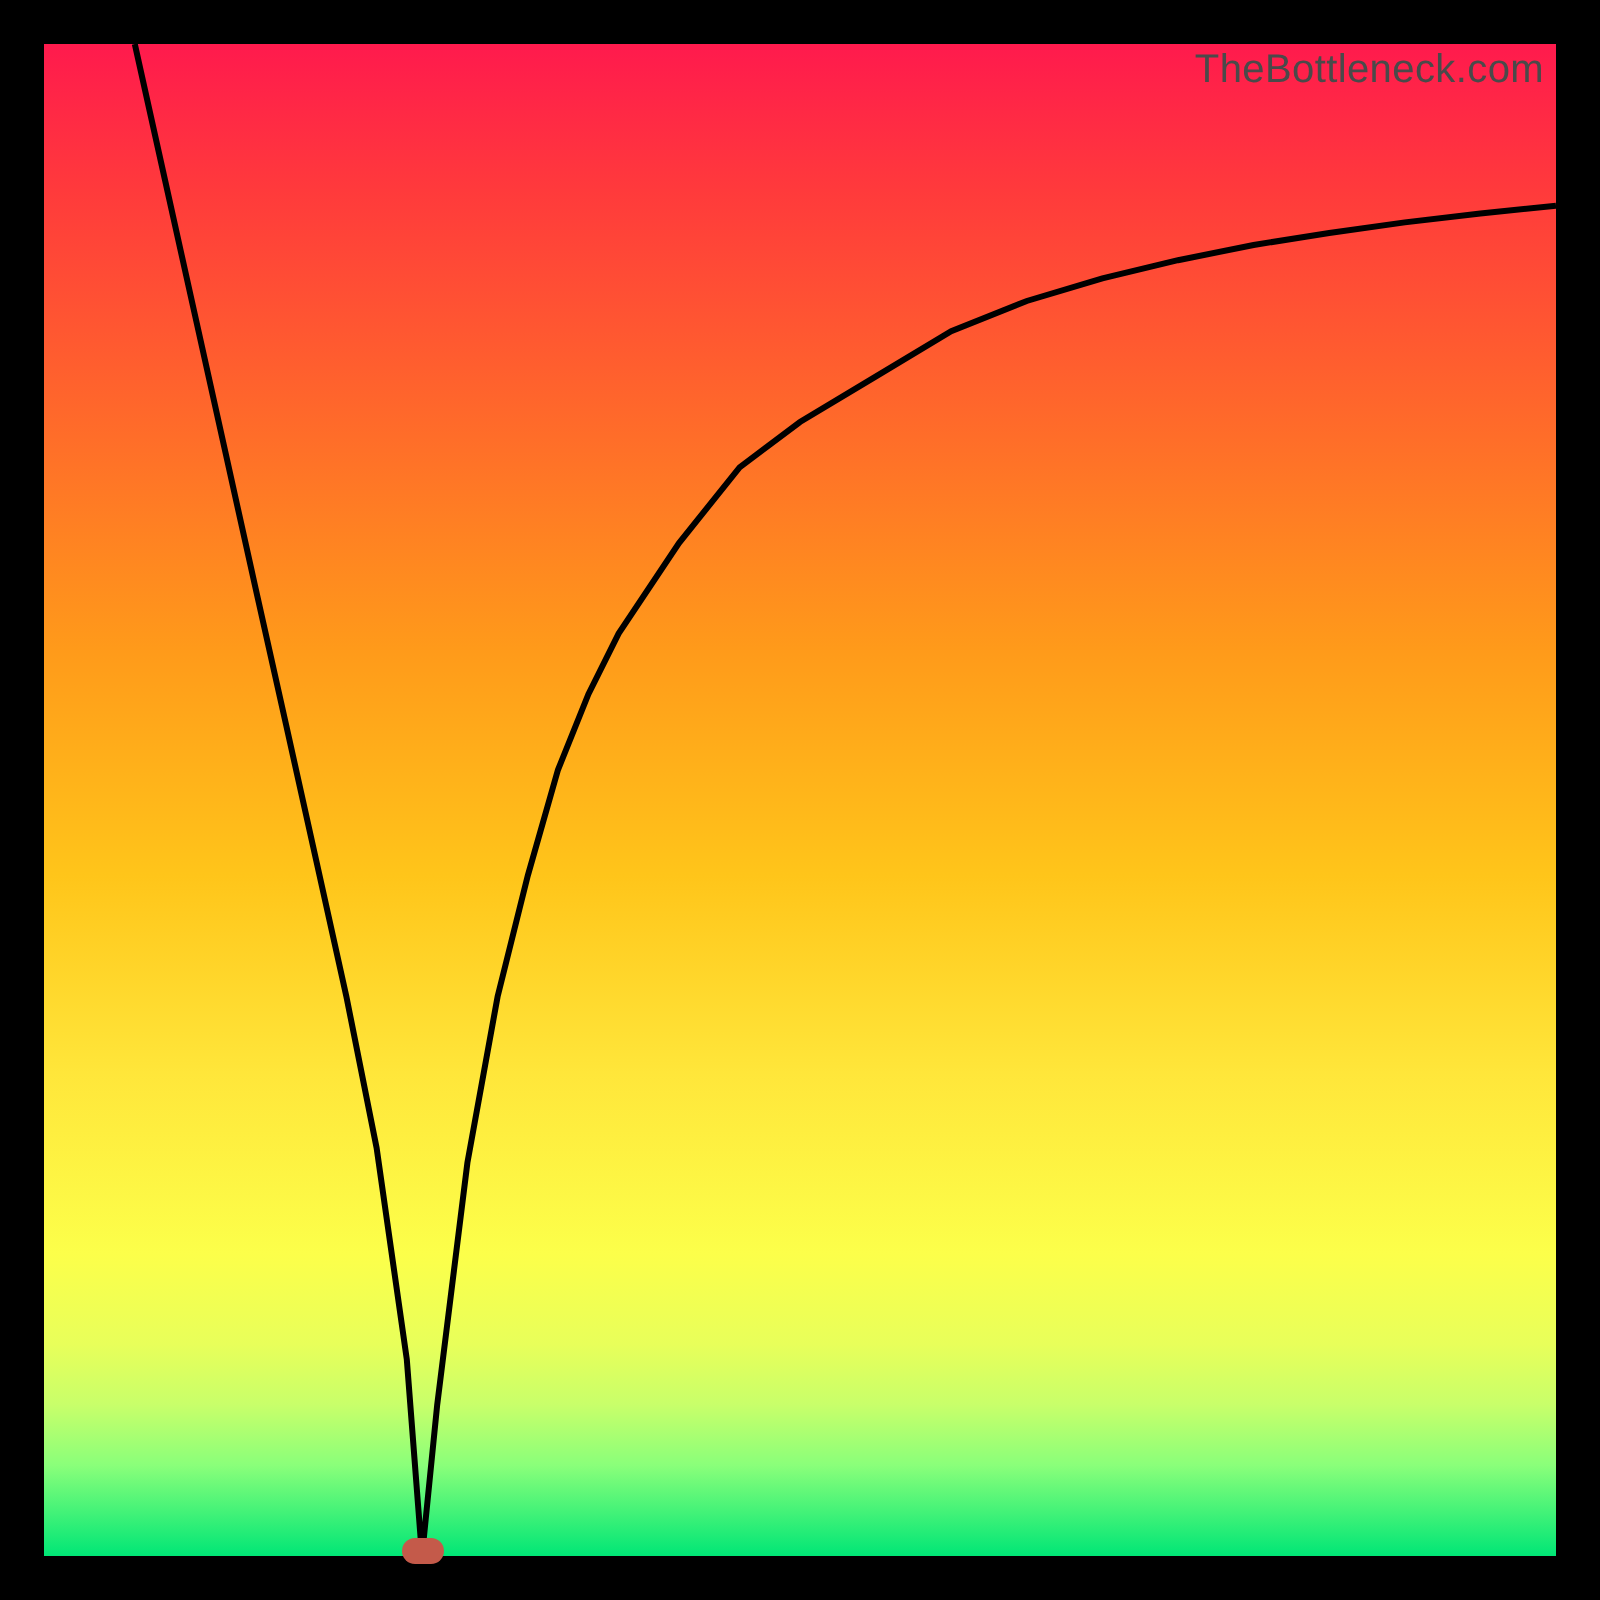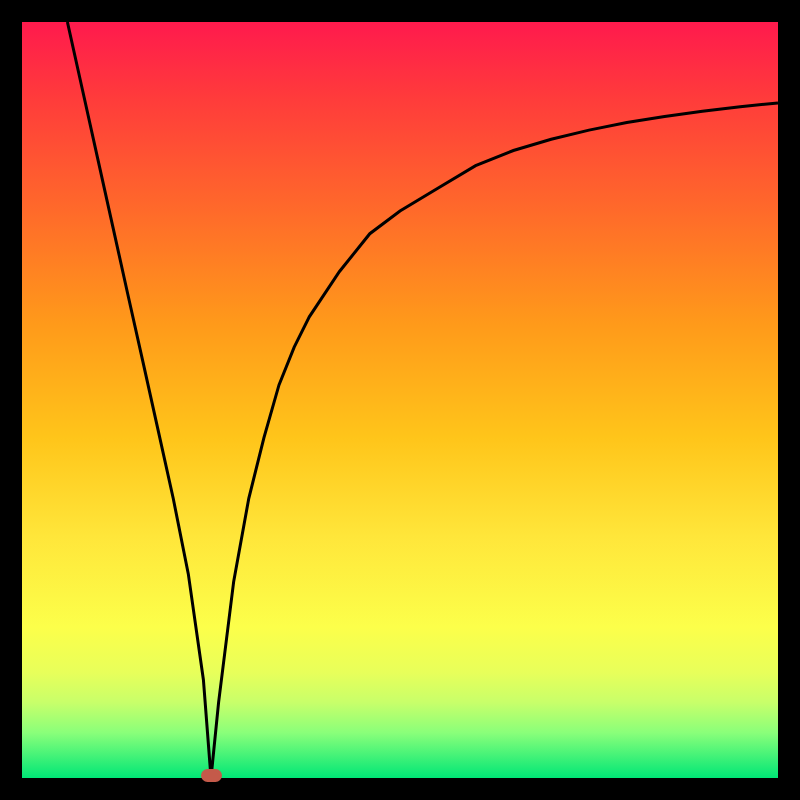--- a/index.html
+++ b/index.html
@@ -42,18 +42,19 @@
     width: 21px; height: 13px;
     background: #c45a4a;
     border-radius: 7px;
   }
 </style>
 </head>
 <body>
 
 <div class="wrapper">
   <div class="plot">
+    <div class="watermark">TheBottleneck.com</div>
     <svg class="curve" viewBox="0 0 756 756" preserveAspectRatio="none">
       <path id="curvePath" d="M45.4 0.0 L60.5 68.0 L75.6 136.1 L90.7 204.1 L105.8 272.2 L121.0 340.2 L136.1 408.2 L151.2 476.3 L166.3 551.9 L181.4 657.7 L189.0 756.0 L196.6 680.4 L211.7 559.4 L226.8 476.3 L241.9 415.8 L257.0 362.9 L272.2 325.1 L287.3 294.8 L317.5 249.5 L347.8 211.7 L378.0 189.0 L415.8 166.3 L453.6 143.6 L491.4 128.5 L529.2 117.2 L567.0 108.1 L604.8 100.5 L642.6 94.5 L680.4 89.2 L718.2 84.7 L756.0 80.9" fill="none" stroke="#000" stroke-width="3"></path>
     </svg>
     <div class="dot" id="markerDot" style="left: 179px; top: 747px; background: rgb(196, 90, 74);"></div>
   </div>
 </div>
 
 </body></html>

